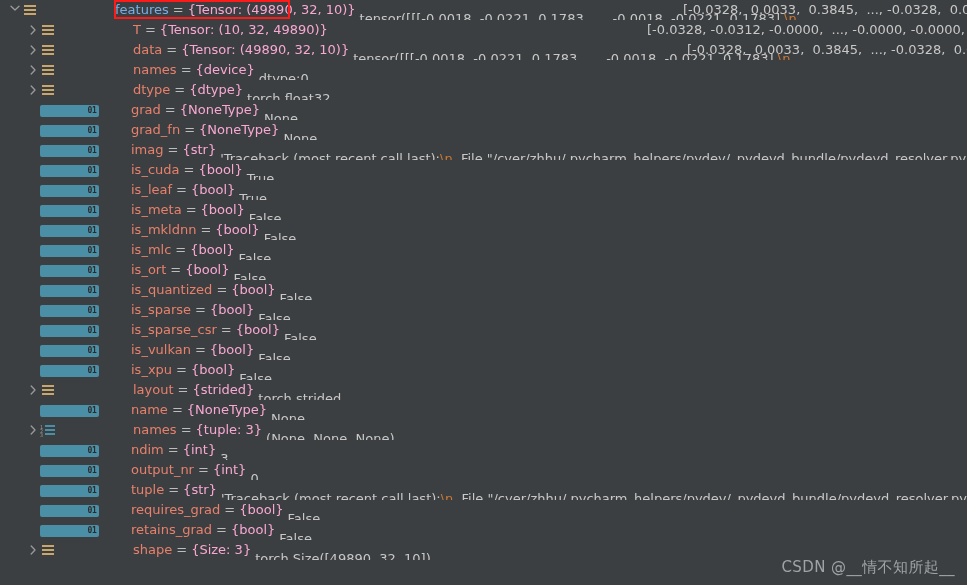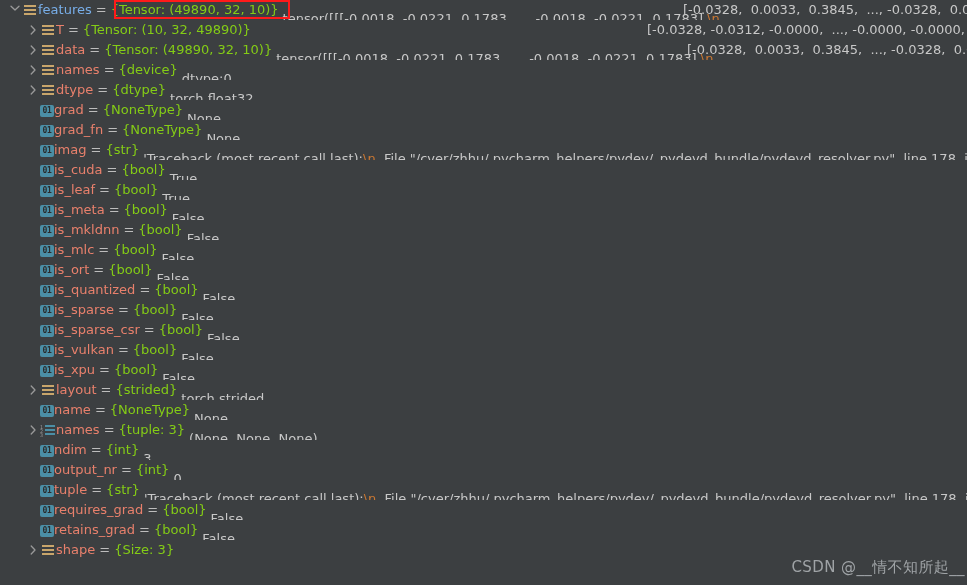--- a/index.html
+++ b/index.html
@@ -53,22 +53,24 @@
     user-select: none;
   }
   .twisty svg { display:block; margin: 5px auto 0 auto; }
   .twisty.empty { cursor: default; }
 
   
   .icon {
     flex: 0 0 auto;
     width: 16px;
     height: 16px;
+    margin-right: 5px;
     position: relative;
     display: inline-block;
+    padding-left: 45px;
   }
 
   
   .icon-object i {
     position: absolute;
     left: 2px;
     width: 12px;
     height: 2px;
     background: #c9a66b;
     border-radius: 0;
@@ -115,31 +117,32 @@
   .icon-tuple i:nth-of-type(1) { top: 3px; }
   .icon-tuple i:nth-of-type(2) { top: 7px; }
   .icon-tuple i:nth-of-type(3) { top: 11px; }
 
   
   .icon-key svg { display: block; margin: 2px 0 0 2px; }
 
   .var-name {
     color: #e8806c;
     flex: 0 0 auto;
+    margin-left: 27px;
   }
   .var-name.root {
     color: #78aee8;
   }
   .eq {
     color: #bdbdbd;
     flex: 0 0 auto;
     padding: 0 4px;
   }
   .var-type {
-    color: #84cc16;
+    color: #f9a8d4;
     flex: 0 0 auto;
     padding-right: 4px;
   }
   .var-value {
     color: #c8c8c8;
     flex: 0 0 auto;
     margin-top: 18px;
   }
   .var-value .esc { color: #cc7832; }
   .tail-value {
@@ -154,21 +157,21 @@
     left: 107px;
     top: 0px;
     width: 108px;
     height: 18px;
     box-sizing: border-box;
     pointer-events: none;
   }
 
   .watermark {
     position: absolute;
-    right: 2px;
+    right: 12px;
     bottom: 8px;
     color: #9fa3a6;
     font-size: 15px;
     font-family: "DejaVu Sans", sans-serif;
     letter-spacing: 0.4px;
   }
 </style>
 </head>
 <body>
 
@@ -486,17 +489,18 @@
           </svg>
         </span>
         <span class="icon icon-object">
           <i></i>
           <i></i>
           <i></i>
         </span>
         <span class="var-name">shape</span>
         <span class="eq">=</span>
         <span class="var-type">{Size: 3}</span>
+        <span class="var-value"><span>torch.Size([49890, 32, 10])</span></span>
       </div>
     </div>
   <div class="hl-box" id="hl-box" style="left: 113.625px; top: 0px; width: 175.984px; height: 19px; border-color: rgb(255, 26, 26);"></div>
   <div class="watermark">CSDN @__情不知所起__</div>
 </div>
 
 </body></html>

